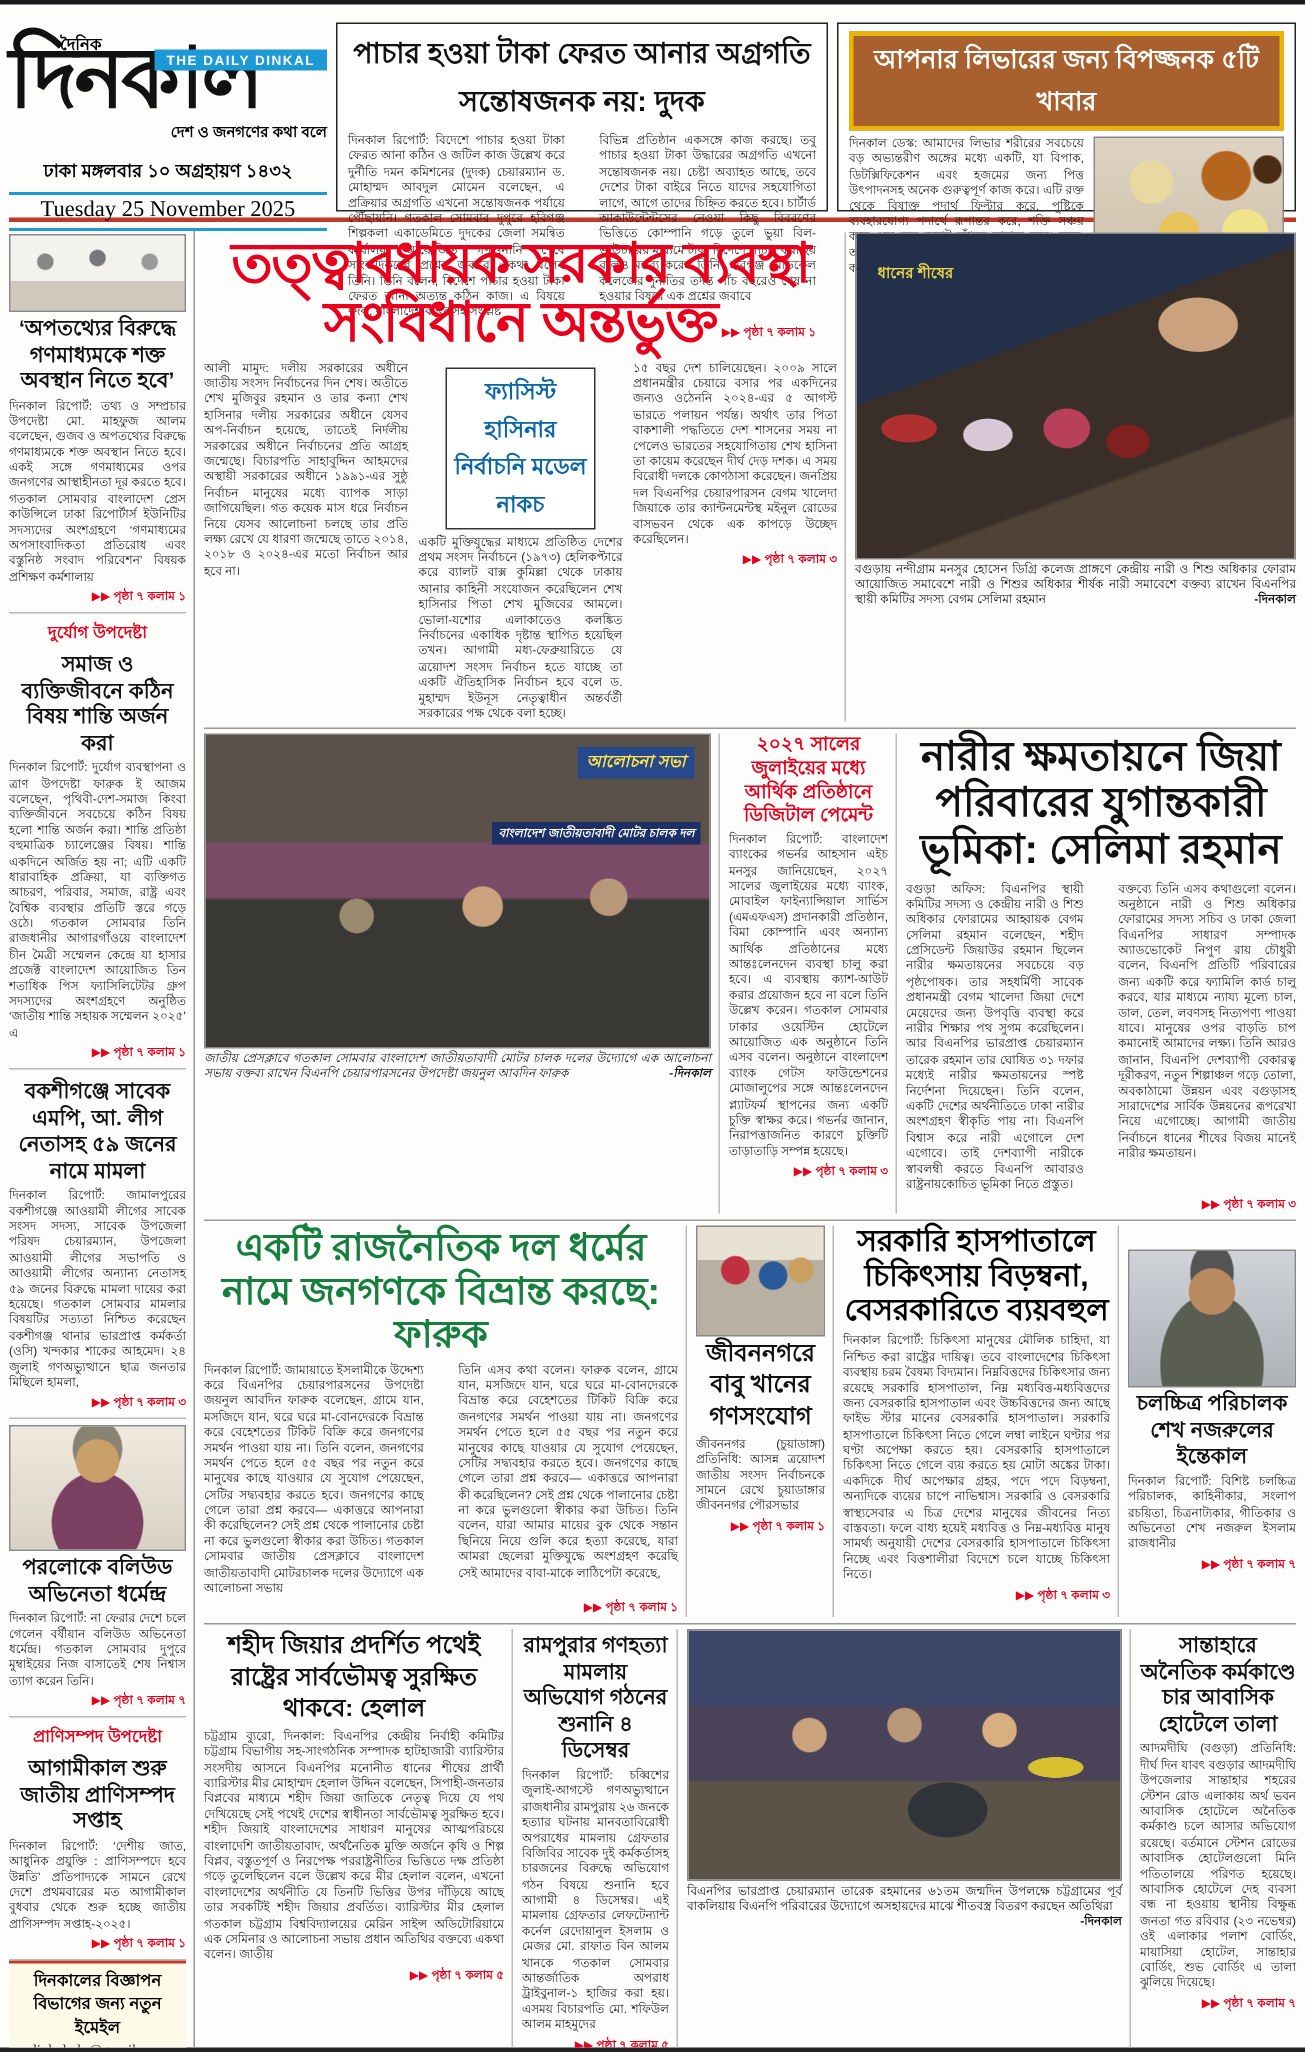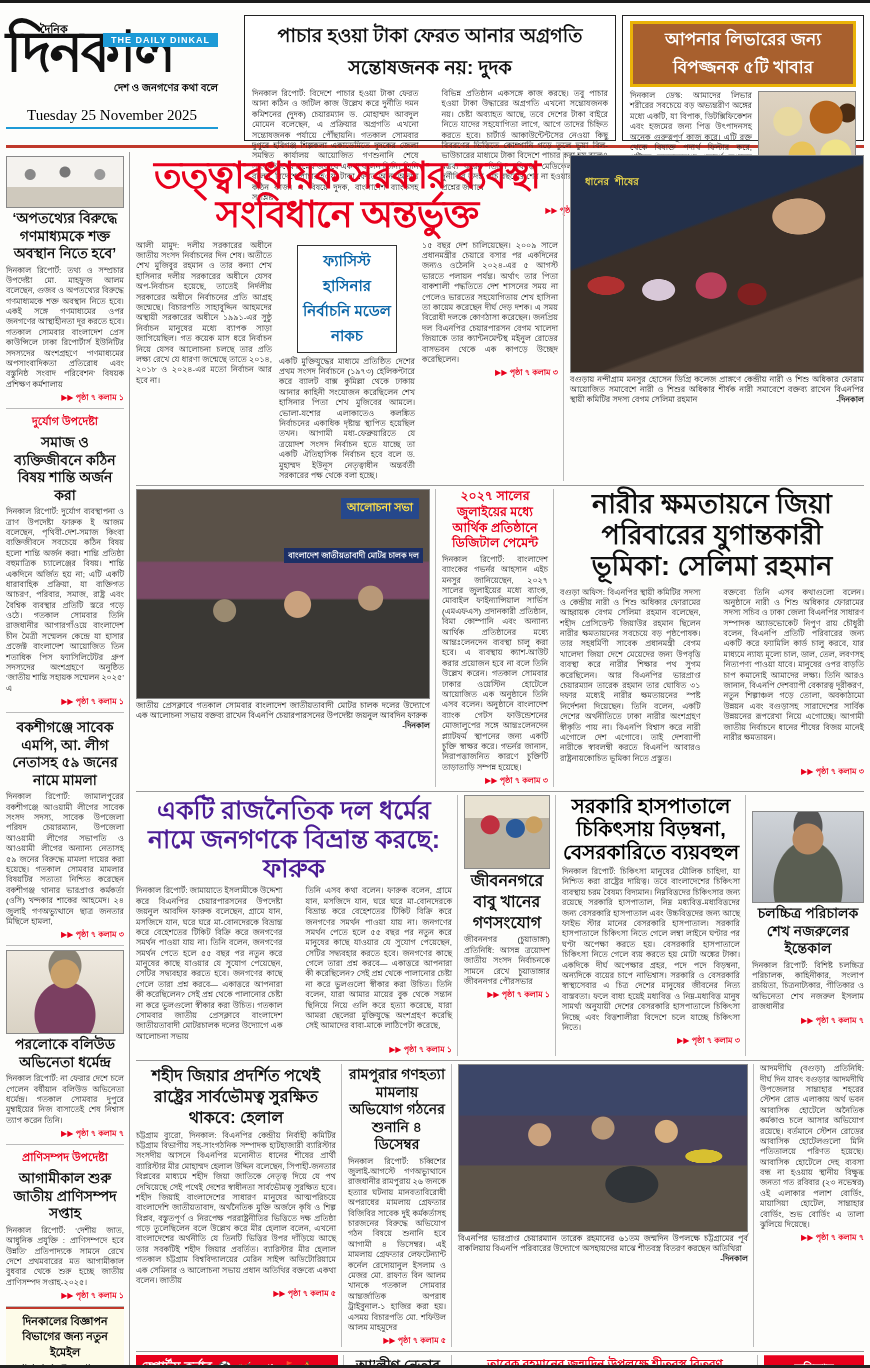--- a/index.html
+++ b/index.html
@@ -16,21 +16,21 @@
   .mh-title { font-size:56px; font-weight:bold; line-height:.95; letter-spacing:-2px; color:#111; }
   .mh-en { position:absolute; top:18px; right:0; background:#1d9ad6; color:#fff; font-size:9px;
            font-weight:bold; padding:2px 8px; letter-spacing:1px; }
   .mh-tag { text-align:right; font-size:10px; font-weight:bold; margin-top:2px; }
   .mh-dates { margin-top:8px; text-align:center; }
   .mh-date-bn { font-size:12px; font-weight:bold; border-bottom:2px solid #1d9ad6; padding-bottom:3px; }
   .mh-date-en { font-family:"Liberation Serif",serif; font-size:15px; padding:2px 0 3px 0;
                 border-bottom:2px solid #1d9ad6; }
 
   .tbox { border:1.5px solid #222; padding:5px 7px; background:#fff; }
-  .tbox-dudak { width:372px;margin-left:20px; }
+  .tbox-dudak { width:328px; }
   .tbox-dudak h2 { font-size:19px; text-align:center; margin-bottom:4px; color:#111; }
   .cols2 { display:flex; gap:23px; }
   .cols2 > p { flex:1; }
   .body { font-size:8px; line-height:1.3; text-align:justify; color:#222; }
   .jump { color:#e8001c; font-size:8px; font-weight:bold; text-align:right; margin-top:1px; }
 
   .tbox-liver { flex:1; }
   .liver-head { background:#a8602e; color:#fff; font-size:17px; font-weight:bold; text-align:center;
                 padding:2px 4px; border:3px solid #eab308; margin-bottom:4px; }
   .liver-row { display:flex; gap:6px; }
@@ -79,44 +79,44 @@
                  text-align:center; padding:3px 4px; margin:4px 18px; background:#fff; }
   .leadphoto-wrap { flex:1; }
   .ph-lead { height:218px; position:relative;
      background:
        radial-gradient(ellipse at 78% 28%, #caa27e 0 26px, transparent 27px),
        radial-gradient(ellipse at 12% 60%, #b03030 0 18px, transparent 19px),
        radial-gradient(ellipse at 30% 62%, #d8c8d8 0 16px, transparent 17px),
        radial-gradient(ellipse at 48% 60%, #b8405a 0 15px, transparent 16px),
        radial-gradient(ellipse at 62% 64%, #802020 0 14px, transparent 15px),
        linear-gradient(160deg,#23304a 0 35%, #3a2f28 36% 70%, #514237 71%); }
-  .ph-lead .quote { position:absolute; top:18px; left:14px; color:#e8d44a; font-size:10px; font-weight:bold;font-family:Liberation Mono, monospace; }
+  .ph-lead .quote { position:absolute; top:18px; left:14px; color:#e8d44a; font-size:10px; font-weight:bold; }
   .caption { font-size:8px; line-height:1.25; text-align:justify; margin-top:2px; color:#111; }
   .caption .credit { float:right; font-weight:bold; }
 
   
-  .pressphoto-wrap { width:300px; }
+  .pressphoto-wrap { width:344px;font-style:italic; }
   .ph-press { height:210px; position:relative;
      background:
        radial-gradient(circle at 55% 55%, #caa27e 0 13px, transparent 14px),
        radial-gradient(circle at 80% 52%, #b89878 0 12px, transparent 13px),
        radial-gradient(circle at 30% 58%, #9a8a70 0 11px, transparent 12px),
        linear-gradient(#5a5148 0 34%, #7a4a66 35% 52%, #3a3834 53%); }
   .ph-press .banner1 { position:absolute; top:8px; right:10px; color:#ffe14a; background:#26488c;
        font-size:11px; font-weight:bold; padding:1px 6px; }
   .ph-press .banner2 { position:absolute; top:58px; right:6px; color:#fff; background:#1c2f66;
        font-size:8px; font-weight:bold; padding:1px 4px; }
   .digital { width:112px; }
   .hl-red-sm { color:#e8001c; font-size:12.5px; font-weight:bold; text-align:center; line-height:1.25; margin-bottom:3px; }
   .selima { flex:1; }
   .hl-xl { font-size:27px; font-weight:bold; text-align:center; line-height:1.15; color:#111; margin:0 0 5px; }
 
   
   .faruk { width:322px; }
-  .hl-lg { font-size:25px; font-weight:bold; text-align:center; line-height:1.15; color:#4c1d95; margin:1px 0 4px; }
+  .hl-lg { font-size:25px; font-weight:bold; text-align:center; line-height:1.15; color:#15803d; margin:1px 0 4px; }
   .jiban { width:92px; text-align:center; }
   .ph-jiban { height:74px; margin-bottom:2px;
      background:radial-gradient(circle at 30% 40%,#c03040 0 9px,transparent 10px),
        radial-gradient(circle at 60% 45%,#2a5a9a 0 9px,transparent 10px),
        radial-gradient(circle at 82% 40%,#caa060 0 8px,transparent 9px),
        linear-gradient(#e8e2d2 0 30%,#b8b0a0 31%); }
   .hl-md { font-size:16px; font-weight:bold; text-align:center; line-height:1.3; color:#111; margin:2px 0; }
   .hospital { flex:1; }
   .hl-hosp { font-size:20px; font-weight:bold; text-align:center; line-height:1.15; margin-bottom:3px; }
   .nazrul { width:112px;margin-top:16px; }
@@ -169,20 +169,21 @@
 <div class="page">
   <div class="topline"></div>
 
   <div class="header">
     <div class="masthead">
       <div class="mh-pre">দৈনিক</div>
       <div class="mh-en">THE DAILY DINKAL</div>
       <div class="mh-title">দিনকাল</div>
       <div class="mh-tag">দেশ ও জনগণের কথা বলে</div>
       <div class="mh-dates">
+        <div class="mh-date-bn">ঢাকা মঙ্গলবার ১০ অগ্রহায়ণ ১৪৩২</div>
         <div class="mh-date-en">Tuesday 25 November 2025</div>
       </div>
     </div>
 
     <div class="tbox tbox-dudak">
       <h2>পাচার হওয়া টাকা ফেরত আনার অগ্রগতি সন্তোষজনক নয়: দুদক</h2>
       <div class="cols2">
         <p class="body">দিনকাল রিপোর্ট: বিদেশে পাচার হওয়া টাকা ফেরত আনা কঠিন ও জটিল কাজ উল্লেখ করে দুর্নীতি দমন কমিশনের (দুদক) চেয়ারম্যান ড. মোহাম্মদ আবদুল মোমেন বলেছেন, এ প্রক্রিয়ার অগ্রগতি এখনো সন্তোষজনক পর্যায়ে পৌঁছায়নি। গতকাল সোমবার দুপুরে হবিগঞ্জ শিল্পকলা একাডেমিতে দুদকের জেলা সমন্বিত কার্যালয় আয়োজিত গণশুনানি শেষে সাংবাদিকদের প্রশ্নের জবাবে একথা বলেন তিনি। তিনি বলেন, বিদেশে পাচার হওয়া টাকা ফেরত আনা অত্যন্ত কঠিন কাজ। এ বিষয়ে দুদক, বাংলাদেশ ব্যাংকসহ সংশ্লিষ্ট</p>
         <p class="body">বিভিন্ন প্রতিষ্ঠান একসঙ্গে কাজ করছে। তবু পাচার হওয়া টাকা উদ্ধারের অগ্রগতি এখনো সন্তোষজনক নয়। চেষ্টা অব্যাহত আছে, তবে দেশের টাকা বাইরে নিতে যাদের সহযোগিতা লাগে, আগে তাদের চিহ্নিত করতে হবে। চার্টার্ড আকাউন্টেন্টসের নেওয়া কিছু বিবরণের ভিত্তিতে কোম্পানি গড়ে তুলে ভুয়া বিল-ভাউচারের মাধ্যমে টাকা বিদেশে পাচার করা হয় বলেও মন্তব্য করেন তিনি। হবিগঞ্জ মেডিকেল কলেজের দুর্নীতির তদন্ত পাঁচ বছরেও শেষ না হওয়ার বিষয়ে এক প্রশ্নের জবাবে</p>
       </div>
@@ -340,20 +341,21 @@
           <div class="jump">▶▶ পৃষ্ঠা ৭ কলাম ৫</div>
         </div>
         <div class="cell blanketphoto-wrap">
           <div class="ph ph-blanket"></div>
           <p class="caption">
             <span>বিএনপির ভারপ্রাপ্ত চেয়ারম্যান তারেক রহমানের ৬১তম জন্মদিন উপলক্ষে চট্টগ্রামের পূর্ব বাকলিয়ায় বিএনপি পরিবারের উদ্যোগে অসহায়দের মাঝে শীতবস্ত্র বিতরণ করছেন অতিথিরা</span>
             <span class="credit">-দিনকাল</span>
           </p>
         </div>
         <div class="cell santahar">
+          <div class="hl-sm">সান্তাহারে অনৈতিক কর্মকাণ্ডে চার আবাসিক হোটেলে তালা</div>
           <p class="body">আদমদীঘি (বগুড়া) প্রতিনিধি: দীর্ঘ দিন যাবৎ বগুড়ার আদমদীঘি উপজেলার সান্তাহার শহরের স্টেশন রোড এলাকায় অর্থ ভবন আবাসিক হোটেলে অনৈতিক কর্মকাণ্ড চলে আসার অভিযোগ রয়েছে। বর্তমানে স্টেশন রোডের আবাসিক হোটেলগুলো মিনি পতিতালয়ে পরিণত হয়েছে। আবাসিক হোটেলে দেহ ব্যবসা বন্ধ না হওয়ায় স্থানীয় বিক্ষুব্ধ জনতা গত রবিবার (২৩ নভেম্বর) ওই এলাকার পলাশ বোর্ডিং, মায়াসিয়া হোটেল, সান্তাহার বোর্ডিং, শুভ বোর্ডিং এ তালা ঝুলিয়ে দিয়েছে।</p>
           <div class="jump">▶▶ পৃষ্ঠা ৭ কলাম ৭</div>
         </div>
       </section>
 
       <section class="band" style="border-bottom:none;">
         <div class="cell sports">
           <div class="sports-banner">
             <span class="sb-label">স্পোর্টস কর্নার</span>
             <span class="sb-icons">⚽ 🏏 🏎 ⛳ 🏃</span>

